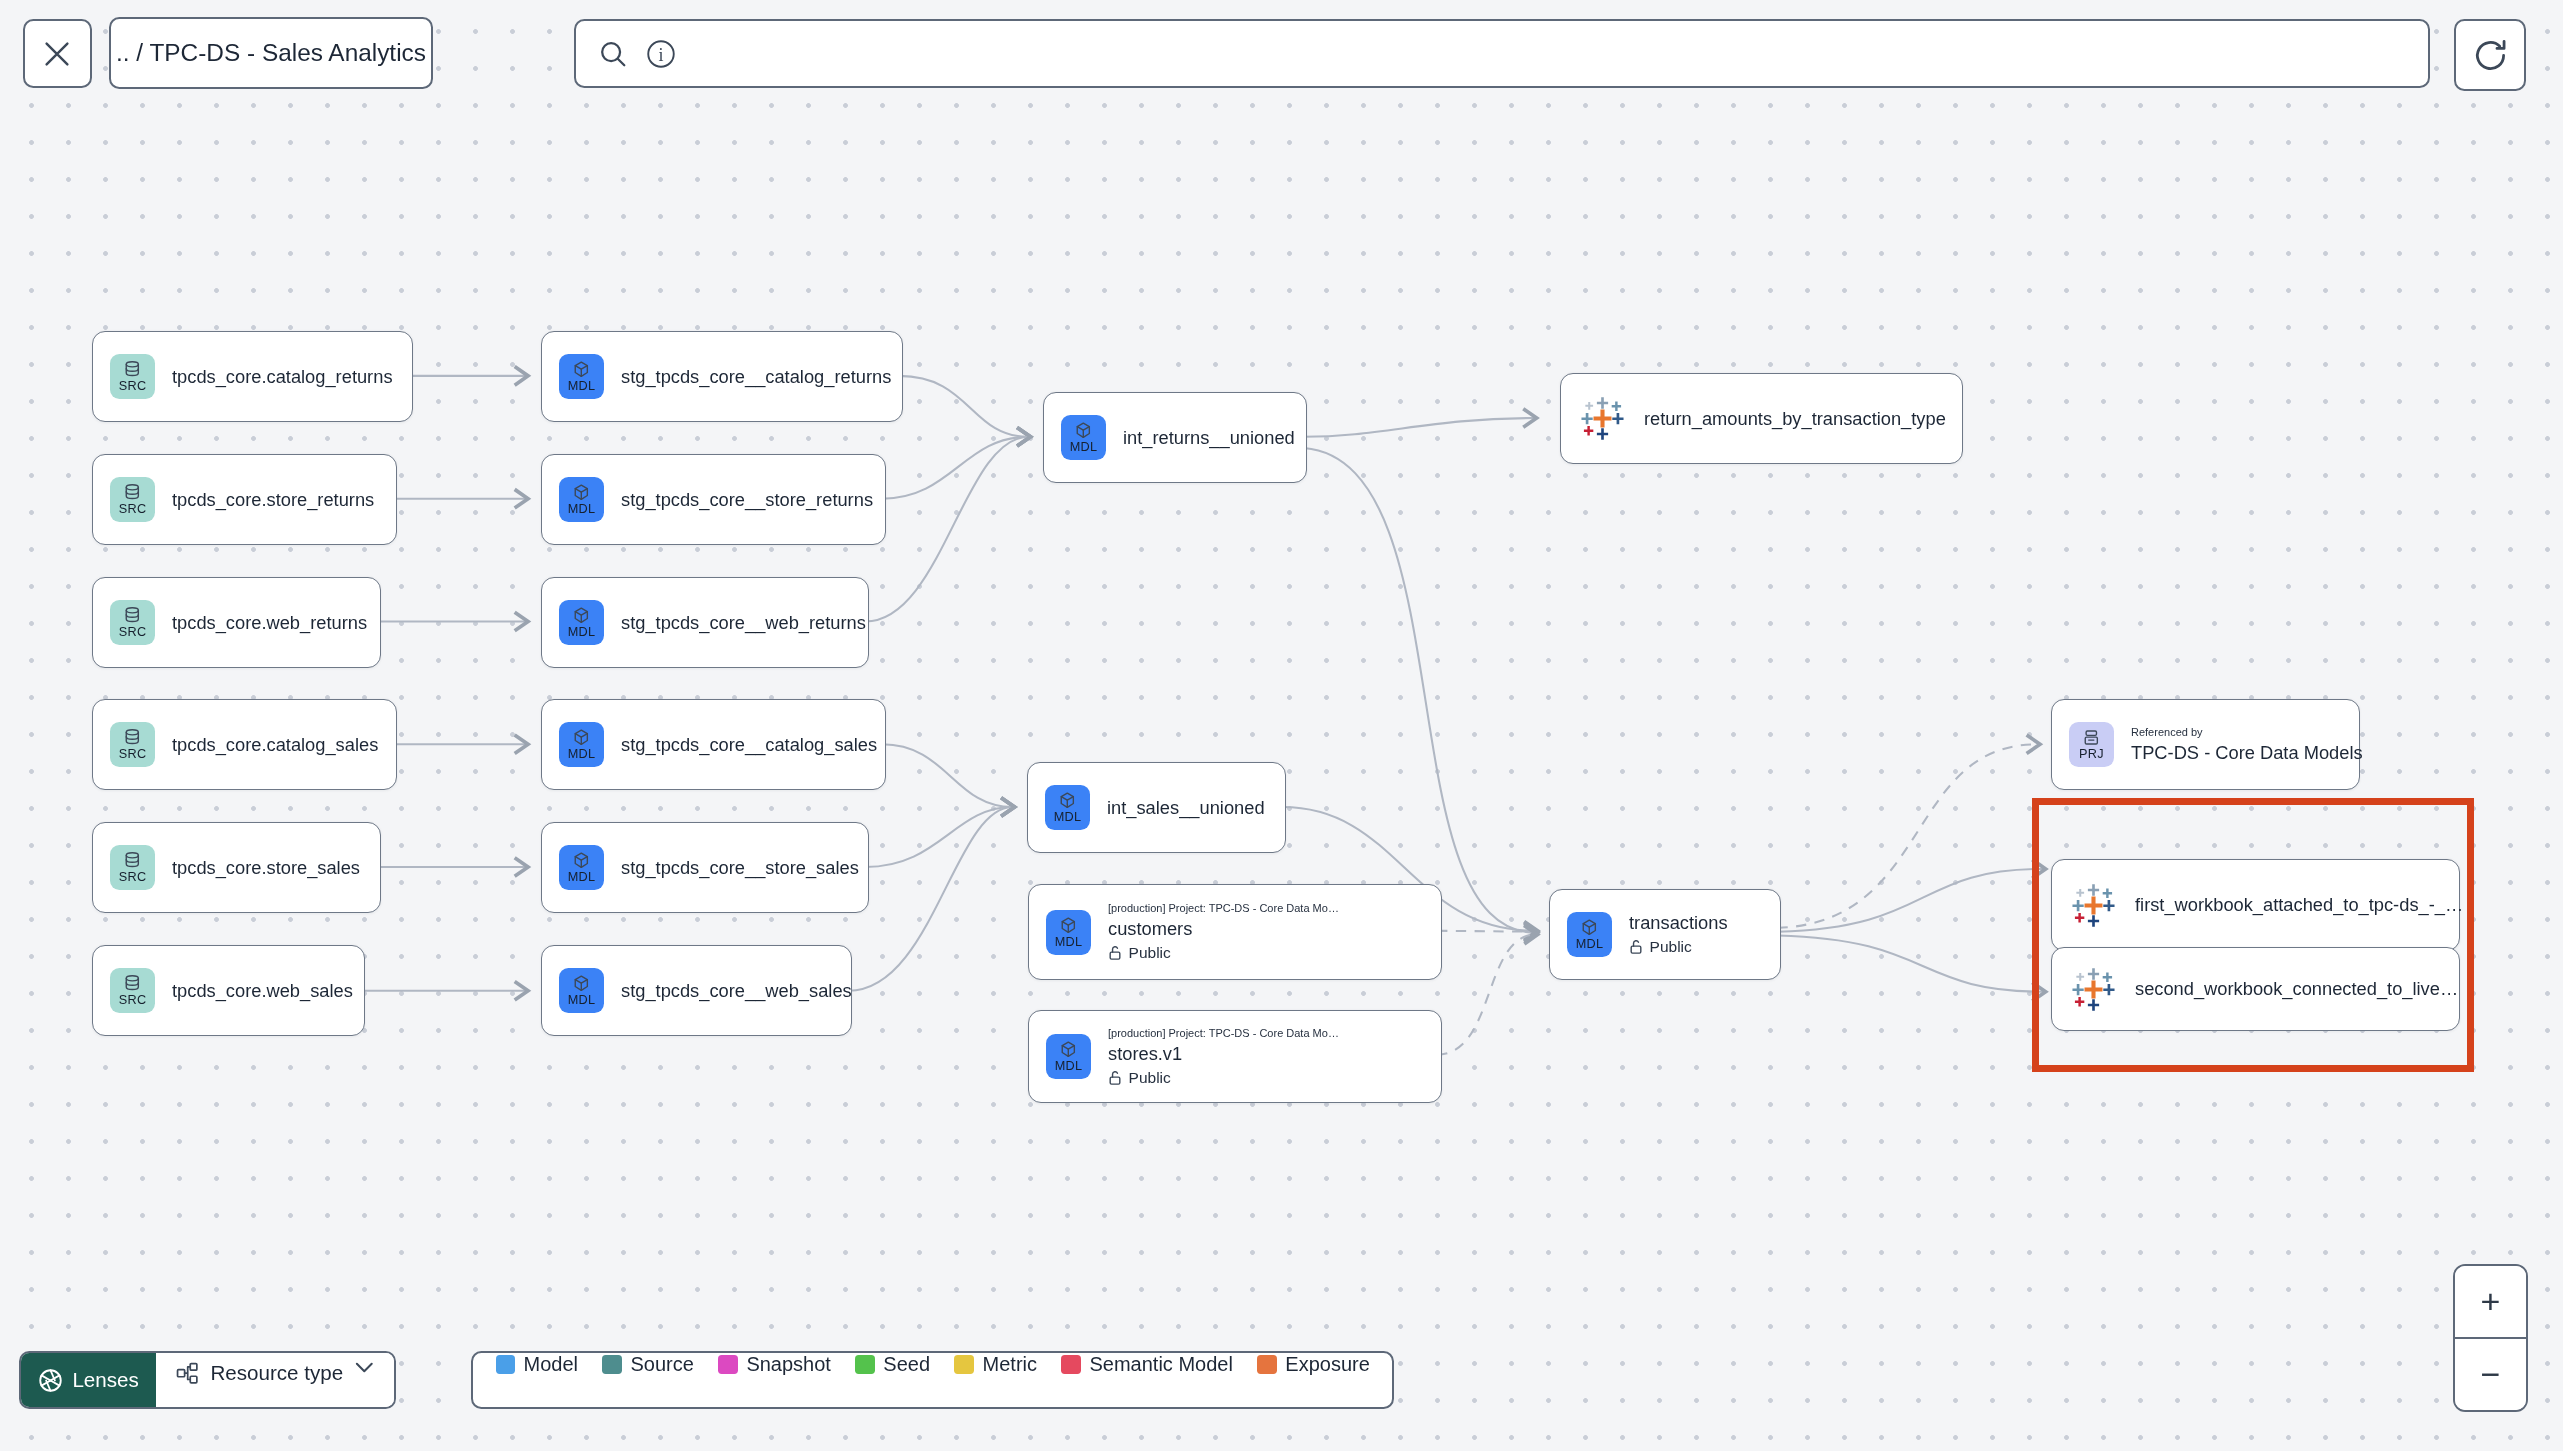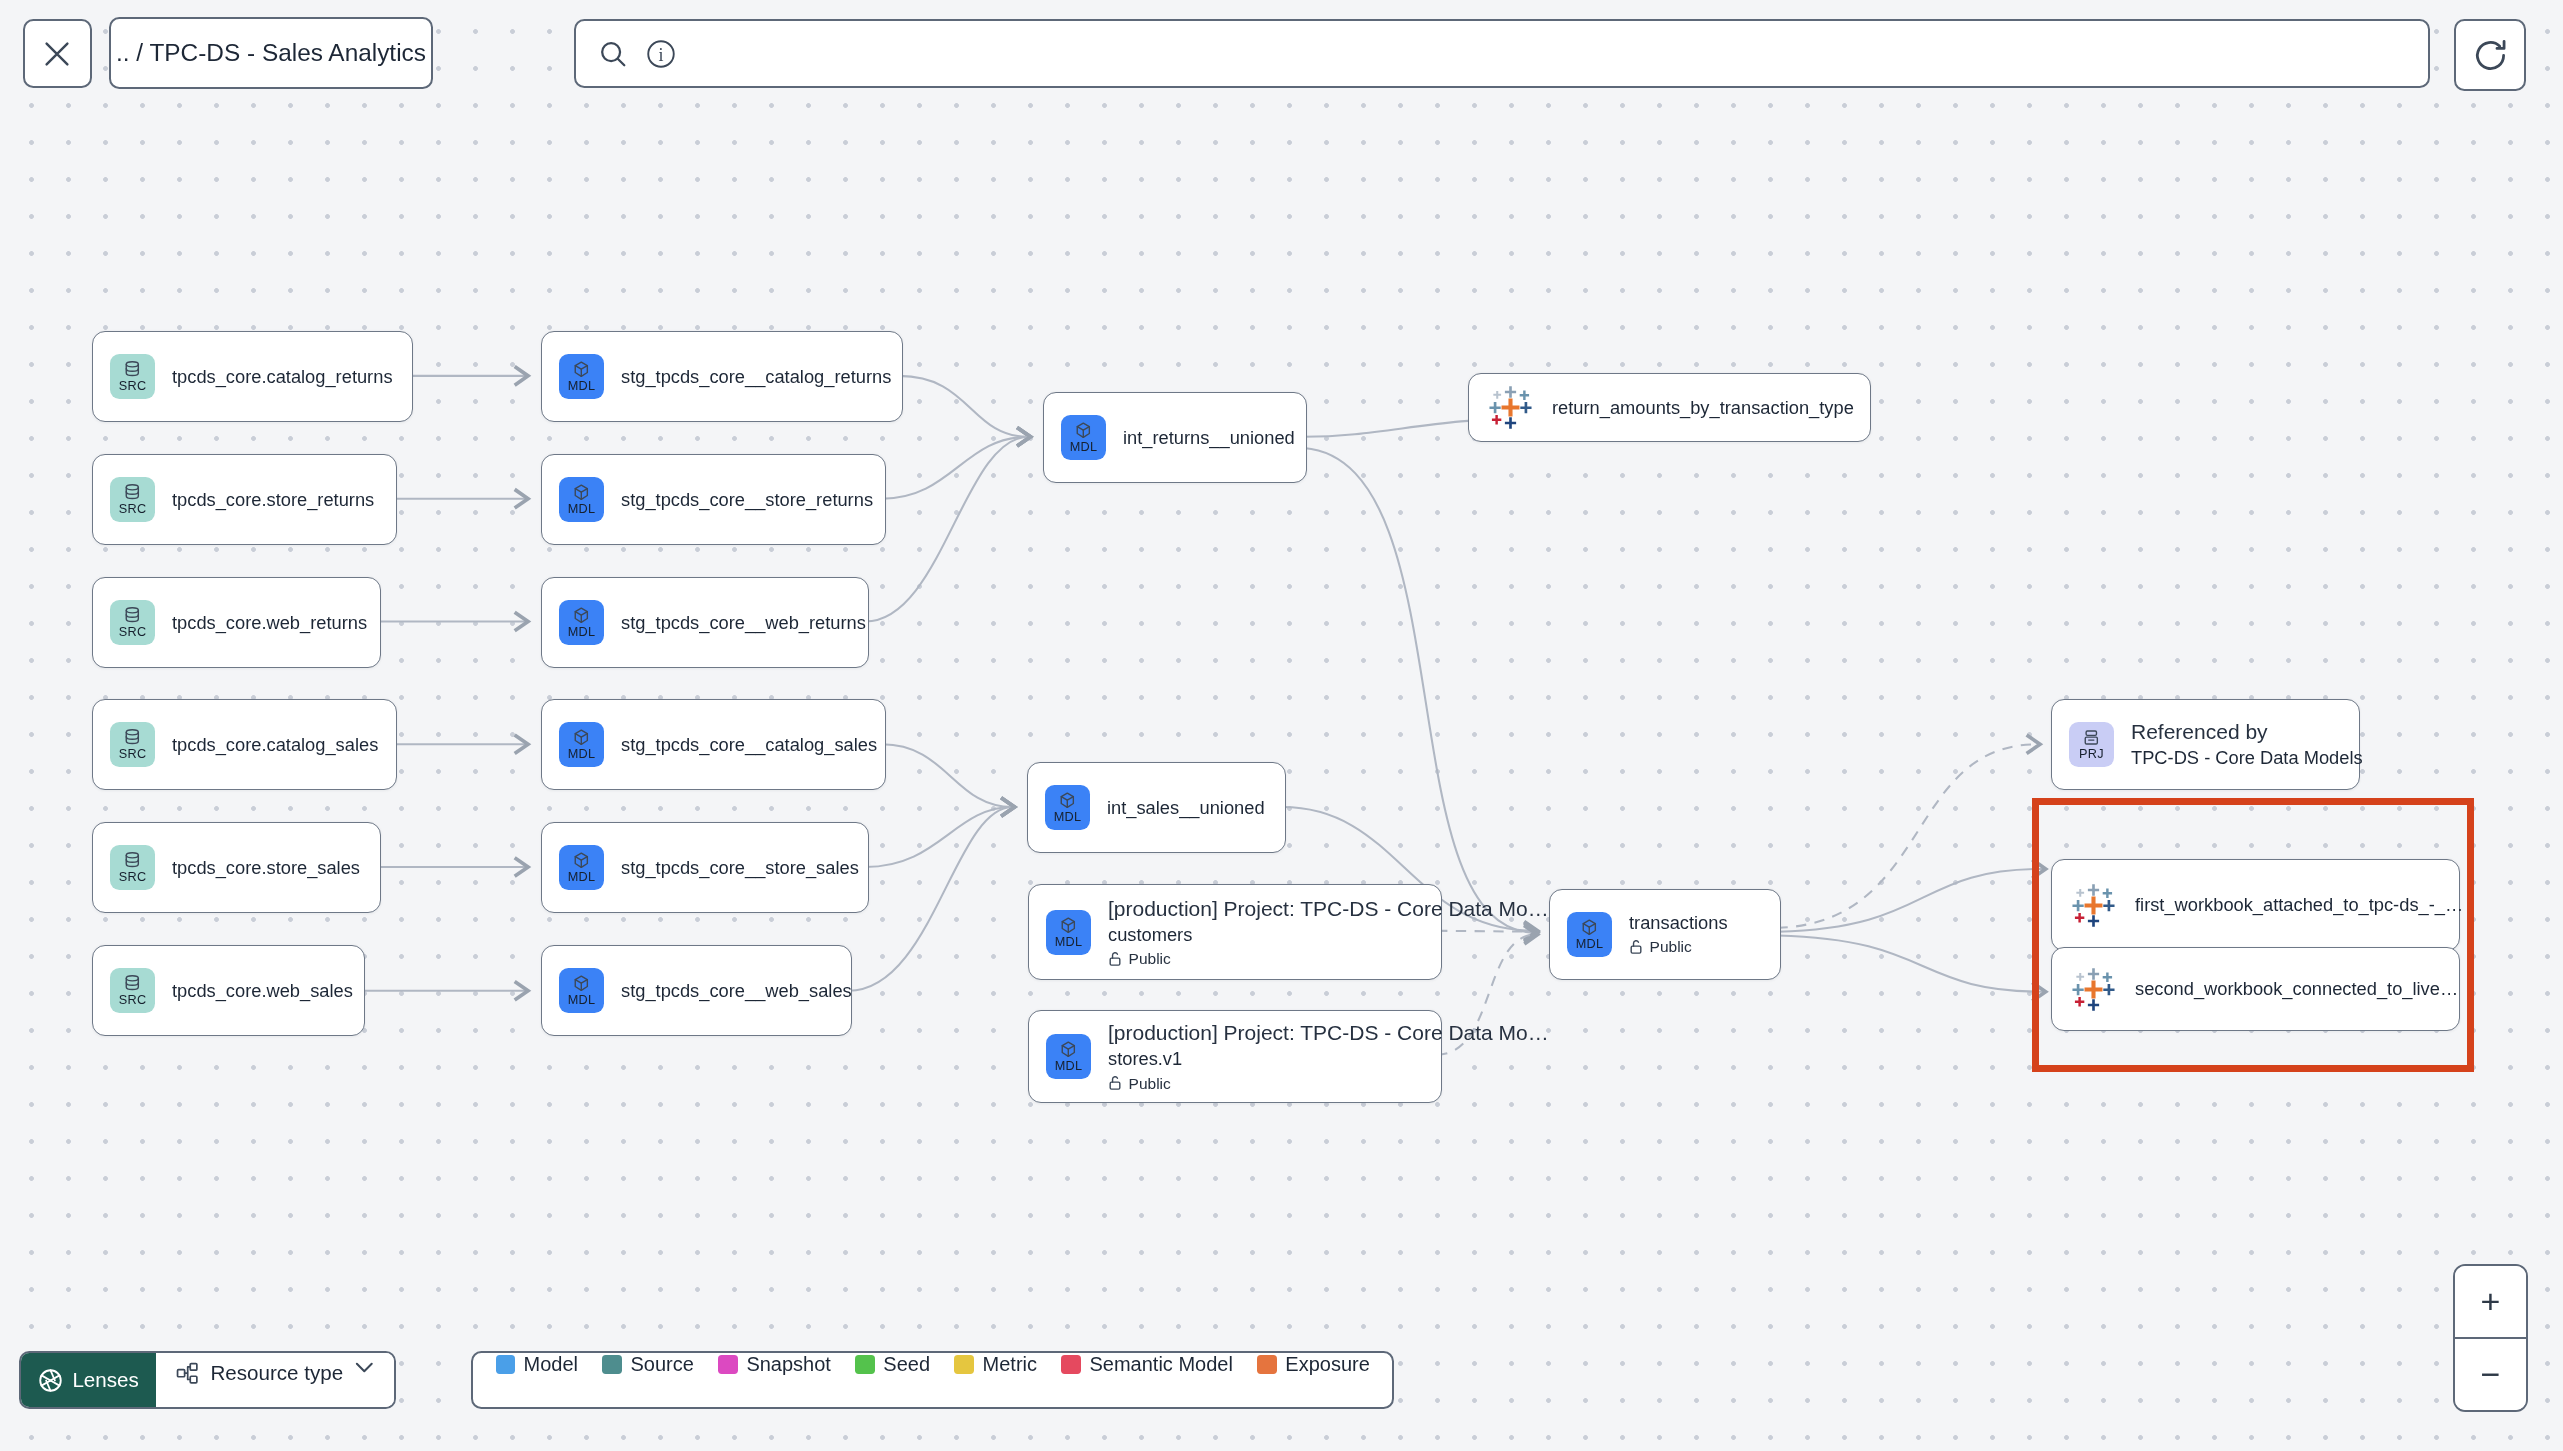--- a/index.html
+++ b/index.html
@@ -30,21 +30,21 @@
   .node{position:absolute;background:#fff;border:1.9px solid #6e7887;border-radius:13px;
         display:flex;align-items:center;padding:0 19px 0 17px;gap:17px;box-sizing:border-box;
         z-index:2;box-shadow:0 0.9px 2.8px rgba(20,30,45,.06);cursor:pointer;}
   .nicon{width:45px;height:45px;border-radius:9.4px;display:flex;flex-direction:column;
          align-items:center;justify-content:center;flex:none;color:#16202e;}
   .nicon.src{background:#a7dbd3;}
   .nicon.mdl{background:#3b82f6;}
   .nicon.prj{background:#c9cdf5;}
   .nicon-label{font-size:12.7px;line-height:1;margin-top:0.9px;letter-spacing:0.3px;}
   .nlabel{font-size:18.3px;color:#1d2736;white-space:nowrap;}
-  .nsub{font-size:21px;color:#273140;white-space:nowrap;}
+  .nsub{font-size:11px;color:#273140;white-space:nowrap;}
   .npublic{font-size:15.5px;color:#273140;display:flex;align-items:center;gap:6.6px;}
   .ncol{display:flex;flex-direction:column;gap:4.7px;line-height:1.12;}
   .tab-icon{flex:none;}
   
   #lens-group{position:absolute;left:19px;top:1351px;height:58px;display:flex;z-index:3;
               border:2.3px solid #5d6878;border-radius:10.3px;overflow:hidden;background:#fff;box-sizing:border-box;}
   #lenses-btn{display:flex;align-items:center;gap:9.4px;padding:0 17px;color:#fff;font-size:20.6px;cursor:pointer;}
   #resource-type-btn{display:flex;align-items:flex-start;gap:11.2px;padding:8px 19px;font-size:20.6px;color:#1d2736;cursor:pointer;background:#fff;}
   #legend{position:absolute;left:471px;top:1351px;height:58px;padding:0 22.5px;z-index:3;
           background:#fff;border:2.3px solid #5d6878;border-radius:10.3px;box-sizing:border-box;
@@ -297,21 +297,21 @@
           <path d="M11,2.5 L18,6.5 L11,10.5 L4,6.5 Z"></path>
           <path d="M4,6.5 v8 l7,4.5 7,-4.5 v-8"></path>
           <path d="M11,10.5 v8.5"></path>
         </g>
       </svg>
     <span class="nicon-label">MDL</span>
   </span>
   <span class="nlabel">int_sales__unioned</span>
 </div>
 
-<div class="node" style="left:1468px;top:373px;width:403px;height:69px">
+<div class="node" style="left:1560px;top:373px;width:403px;height:91px">
   <svg class="tab-icon" width="49" height="49" viewBox="0 0 24 24">
     <g>
         <path fill="#e8762d" d="M11,7.6 h2 v3.4 h3.4 v2 h-3.4 v3.4 h-2 v-3.4 H7.6 v-2 H11 Z"></path>
     <path fill="#8aa0b4" d="M11.35,1.6 h1.3 v2.2 h2.1 v1.2 h-2.1 v2.2 h-1.3 V5 h-2.1 V3.8 h2.1 Z"></path>
     <path fill="#1f457e" d="M11.35,16.8 h1.3 v2.2 h2.1 v1.2 h-2.1 v2.2 h-1.3 v-2.2 h-2.1 V19 h2.1 Z"></path>
     <path fill="#6a93ad" d="M3.8,9.35 h1.3 v2.1 h2.1 v1.3 H5.1 v2.1 H3.8 v-2.1 H1.7 v-1.3 h2.1 Z"></path>
     <path fill="#315a89" d="M18.9,9.35 h1.3 v2.1 h2.1 v1.3 h-2.1 v2.1 h-1.3 v-2.1 h-2.1 v-1.3 h2.1 Z"></path>
     <path fill="#c72035" d="M4.6,15.7 h1.2 v1.7 h1.7 v1.2 H5.8 v1.7 H4.6 v-1.7 H2.9 v-1.2 h1.7 Z"></path>
     <path fill="#6a93ad" d="M18.2,3.7 h1.2 v1.7 h1.7 v1.2 h-1.7 v1.7 h-1.2 V6.6 h-1.7 V5.4 h1.7 Z"></path>
     <path fill="#b8c3cf" d="M5,3.9 h1 v1.4 h1.4 v1 H6 v1.4 H5 V6.3 H3.6 v-1 H5 Z"></path>

